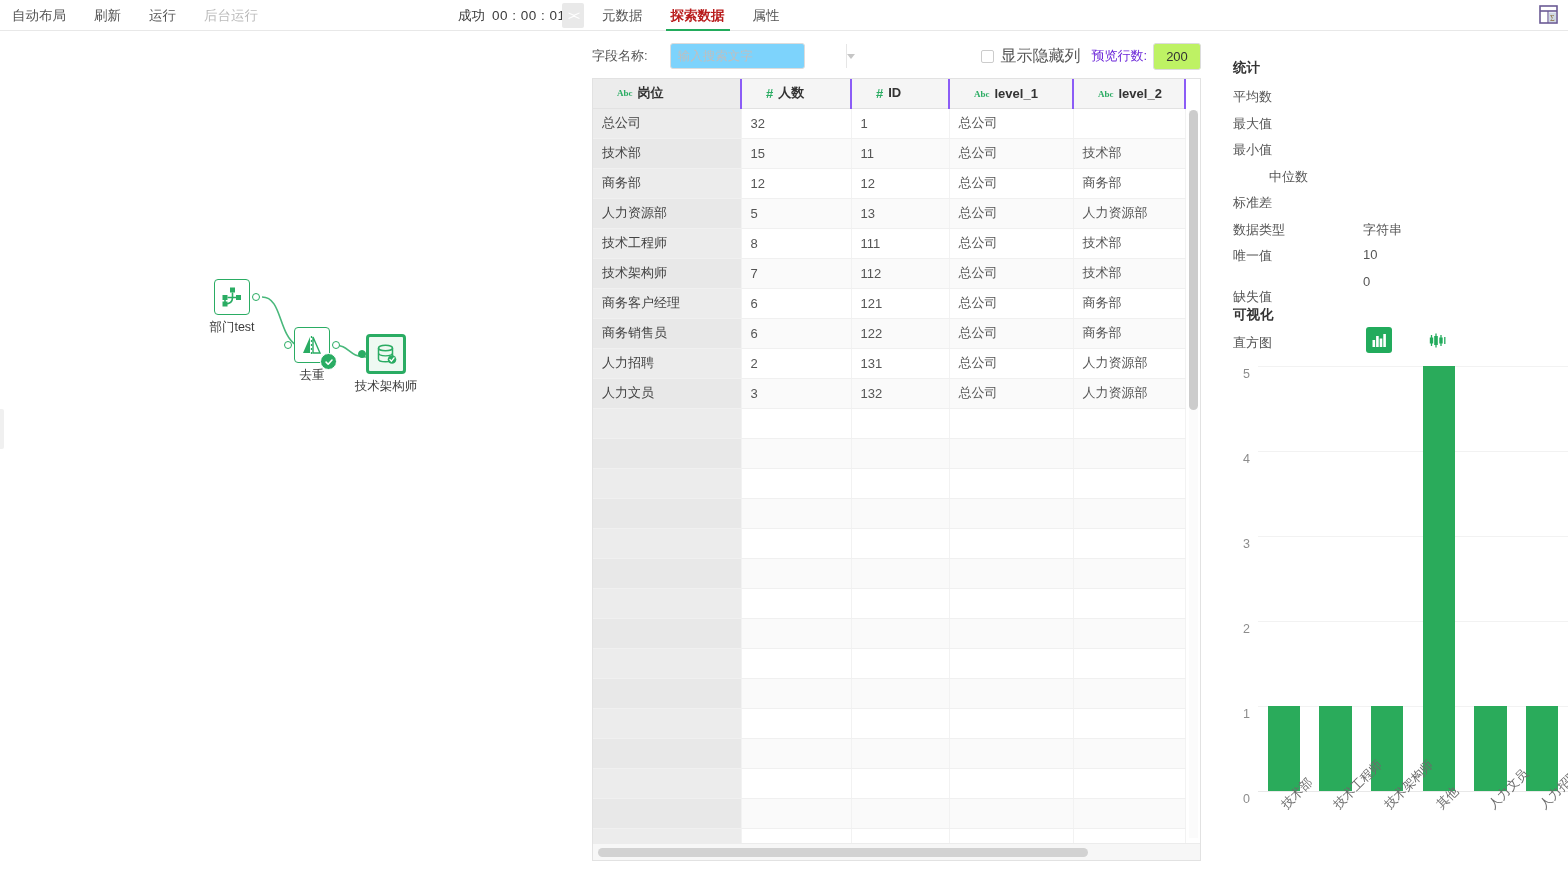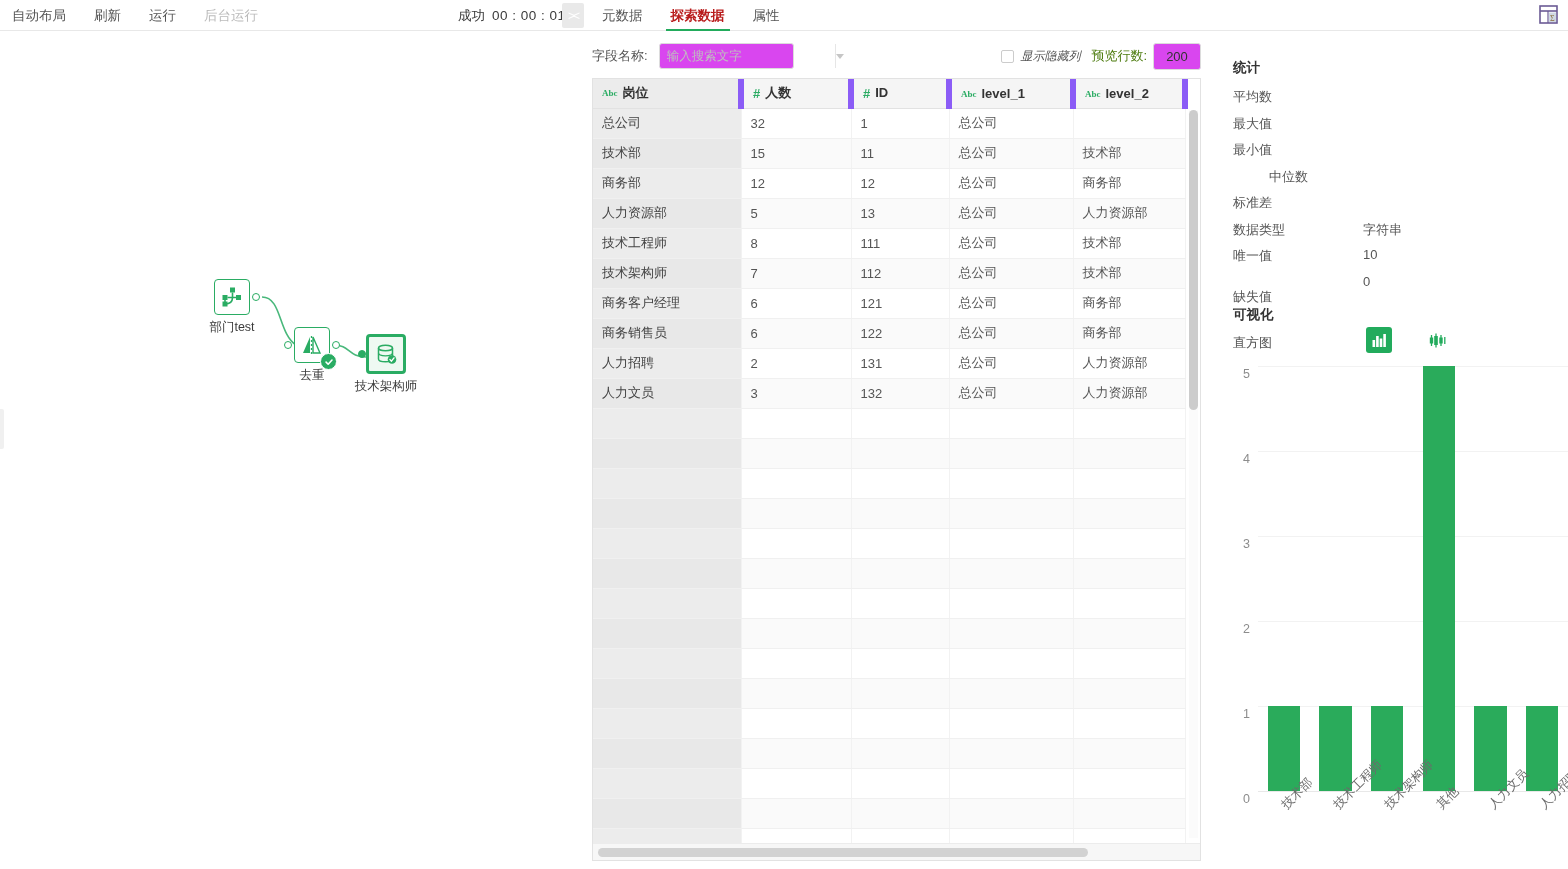--- a/index.html
+++ b/index.html
@@ -94,63 +94,63 @@
   .data-panel {
     position: absolute; left: 583px; top: 31px; width: 628px; height: 838px;
     background: #fff;
   }
   .filter-row {
     position: absolute; left: 0; top: 8px; width: 628px; height: 34px;
     display: flex; align-items: center;
   }
   .f-label { font-size: 13px; color: #555; margin-left: 9px; white-space: nowrap; }
   .search-wrap {
-    margin-left: 11px; width: 135px; height: 26px; display: flex;
-    border: 1px solid #dcdcdc; border-radius: 3px; background: #d946ef;
+    margin-left: 22px; width: 135px; height: 26px; display: flex;
+    border: 1px solid #dcdcdc; border-radius: 3px; background: #7dd3fc;
   }
   .search-input {
     flex: 1; border: none; outline: none; background: transparent;
     font-size: 12.5px; color: #333; padding: 0 7px; font-family: inherit;
   }
   .search-input::placeholder { color: #bfbfbf; }
   .search-caret {
     width: 28px; border-left: 1px solid #e6e6e6; display: flex;
     align-items: center; justify-content: center; cursor: pointer;
   }
   .caret-dn { width: 0; height: 0; border-left: 4px solid transparent; border-right: 4px solid transparent; border-top: 5px solid #c6c6c6; }
 
   .filter-right {
     position: absolute; right: 10px; top: 0; height: 34px;
     display: flex; align-items: center; gap: 6px;
   }
   .chk {
     width: 13px; height: 13px; border: 1px solid #ccc; background: #fff;
     border-radius: 2px; cursor: pointer;
   }
-  .chk-label { font-size: 12px; color: #555; white-space: nowrap; font-style: italic; }
-  .rows-label { font-size: 13px; color: #4d7c0f; margin-left: 5px; white-space: nowrap; }
+  .chk-label { font-size: 16px; color: #555; white-space: nowrap; }
+  .rows-label { font-size: 13px; color: #6d28d9; margin-left: 5px; white-space: nowrap; }
   .rows-input {
     width: 48px; height: 27px; border: 1px solid #dcdcdc; border-radius: 3px;
     font-size: 13px; color: #333; text-align: center; outline: none;
-    font-family: inherit; background: #d946ef;
+    font-family: inherit; background: #bef264;
   }
 
   
   .table-shell {
     position: absolute; left: 9px; top: 47px; width: 609px; height: 783px;
     border: 1px solid #e2e2e2; background: #fff; overflow: hidden;
   }
   .table-scroll {
     position: absolute; left: 0; top: 0; right: 0; bottom: 17px; overflow: hidden;
   }
   table.grid { border-collapse: collapse; width: 592px; table-layout: fixed; }
   table.grid th {
     height: 29px; background: #f5f5f5; text-align: left; font-size: 13px;
-    font-weight: bold; color: #333; padding: 0 9px;
-    border-bottom: 1px solid #e2e2e2; border-right: 6px solid #8b5cf6;
+    font-weight: bold; color: #333; padding: 0 24px;
+    border-bottom: 1px solid #e2e2e2; border-right: 2px solid #8b5cf6;
     white-space: nowrap; vertical-align: middle; cursor: pointer;
   }
   table.grid th.sel { background: #ececec; }
   table.grid td {
     height: 30px; font-size: 13px; color: #555; padding: 0 9px;
     border-bottom: 1px solid #f0f0f0; border-right: 1px solid #f2f2f2;
     white-space: nowrap; overflow: hidden;
   }
   table.grid tr.alt td { background: #fafafa; }
   table.grid td.sel { background: #ececec; color: #444; }

